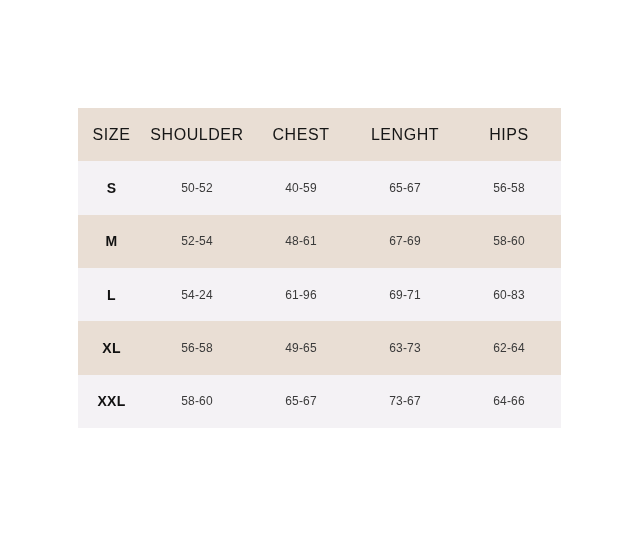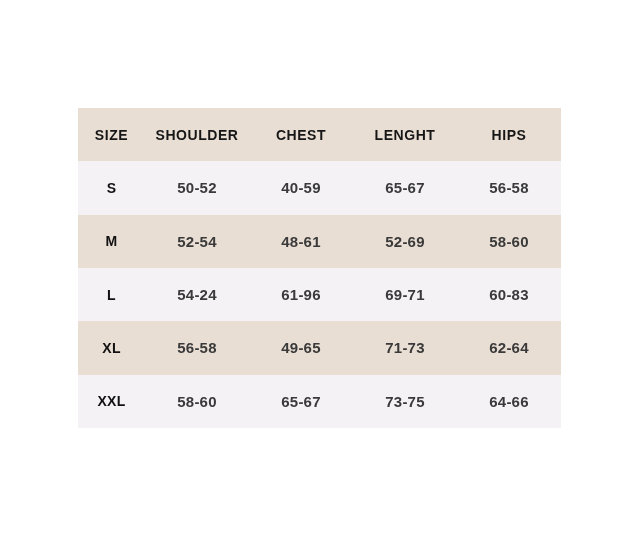--- a/index.html
+++ b/index.html
@@ -51,41 +51,41 @@
 
   
   col.col-size   { width: 67px; }
   col.col-measure { width: 104px; }
 
   
   tr.header-row {
     background: #e9ded4;
   }
   tr.header-row th {
-    font-size: 14px;
-    font-weight: bold;
+    font-size: 16px;
+    font-weight: normal;
     letter-spacing: 0.55px;
     color: #161616;
     text-transform: uppercase;
   }
 
   
   tr.row-light { background: #f4f2f5; }
   tr.row-beige { background: #e9ded4; }
 
   td.size-cell {
     font-size: 14px;
     font-weight: bold;
     color: #111111;
     letter-spacing: 0.3px;
   }
 
   td.measure-cell {
-    font-size: 15px;
-    font-weight: bold;
+    font-size: 12px;
+    font-weight: normal;
     color: #3a3a3a;
     letter-spacing: 0.2px;
   }
 </style>
 </head>
 <body>
 
 <div class="page">
 
   <div class="size-table-wrap">
@@ -113,45 +113,45 @@
           <td class="measure-cell">50-52</td>
           <td class="measure-cell">40-59</td>
           <td class="measure-cell">65-67</td>
           <td class="measure-cell">56-58</td>
         </tr>
 
         <tr class="row-beige">
           <td class="size-cell">M</td>
           <td class="measure-cell">52-54</td>
           <td class="measure-cell">48-61</td>
-          <td class="measure-cell">52-69</td>
+          <td class="measure-cell">67-69</td>
           <td class="measure-cell">58-60</td>
         </tr>
 
         <tr class="row-light">
           <td class="size-cell">L</td>
           <td class="measure-cell">54-24</td>
           <td class="measure-cell">61-96</td>
           <td class="measure-cell">69-71</td>
           <td class="measure-cell">60-83</td>
         </tr>
 
         <tr class="row-beige">
           <td class="size-cell">XL</td>
           <td class="measure-cell">56-58</td>
           <td class="measure-cell">49-65</td>
-          <td class="measure-cell">71-73</td>
+          <td class="measure-cell">63-73</td>
           <td class="measure-cell">62-64</td>
         </tr>
 
         <tr class="row-light">
           <td class="size-cell">XXL</td>
           <td class="measure-cell">58-60</td>
           <td class="measure-cell">65-67</td>
-          <td class="measure-cell">73-75</td>
+          <td class="measure-cell">73-67</td>
           <td class="measure-cell">64-66</td>
         </tr>
 
       </tbody>
     </table>
   </div>
 
 </div>
 
 </body></html>

